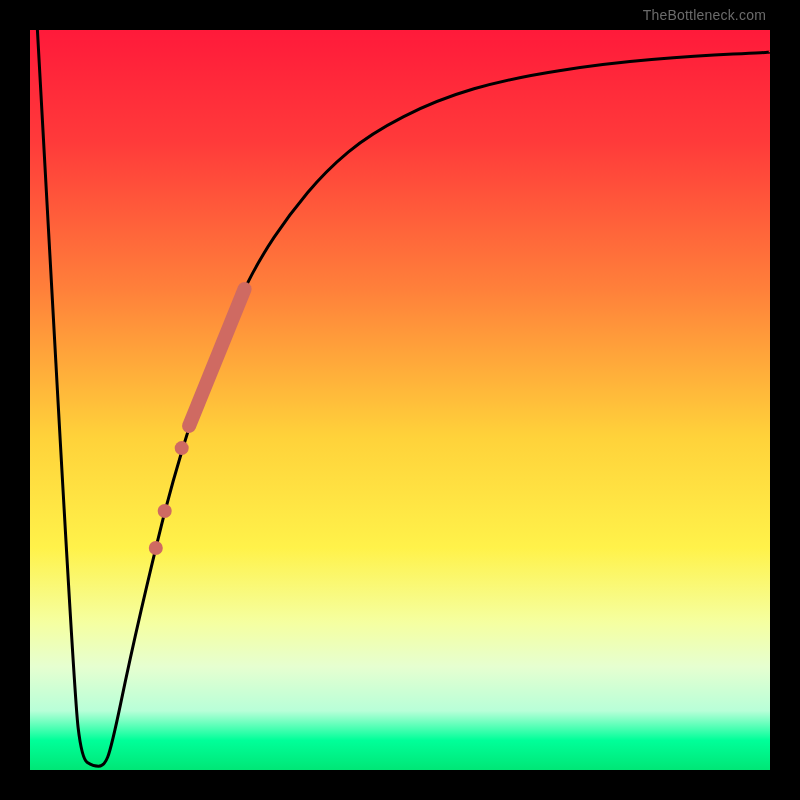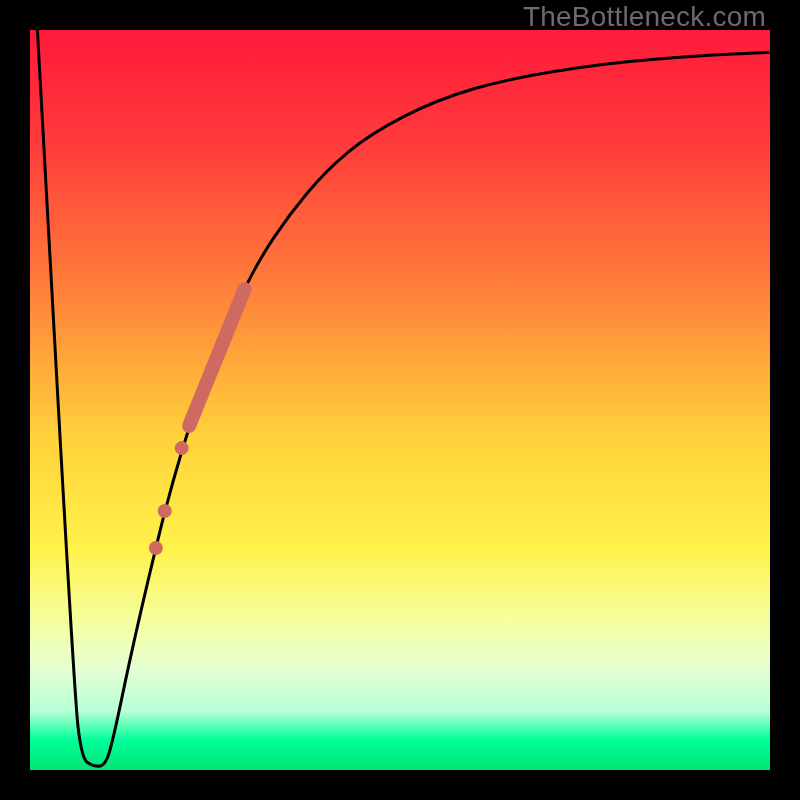--- a/index.html
+++ b/index.html
@@ -18,24 +18,24 @@
     width: 740px;
     height: 740px;
     background: #000;
   }
   .gradient {
     position: absolute;
     left: 0; top: 0; right: 0; bottom: 0;
   }
   .watermark {
     position: absolute;
-    top: 1px;
+    top: 7px;
     right: 34px;
     color: #6b6b6b;
-    font-size: 28px;
+    font-size: 14px;
     font-weight: 500;
     letter-spacing: 0.2px;
   }
   svg.curve {
     position: absolute;
     left: 0; top: 0;
   }
 </style>
 </head>
 <body>

